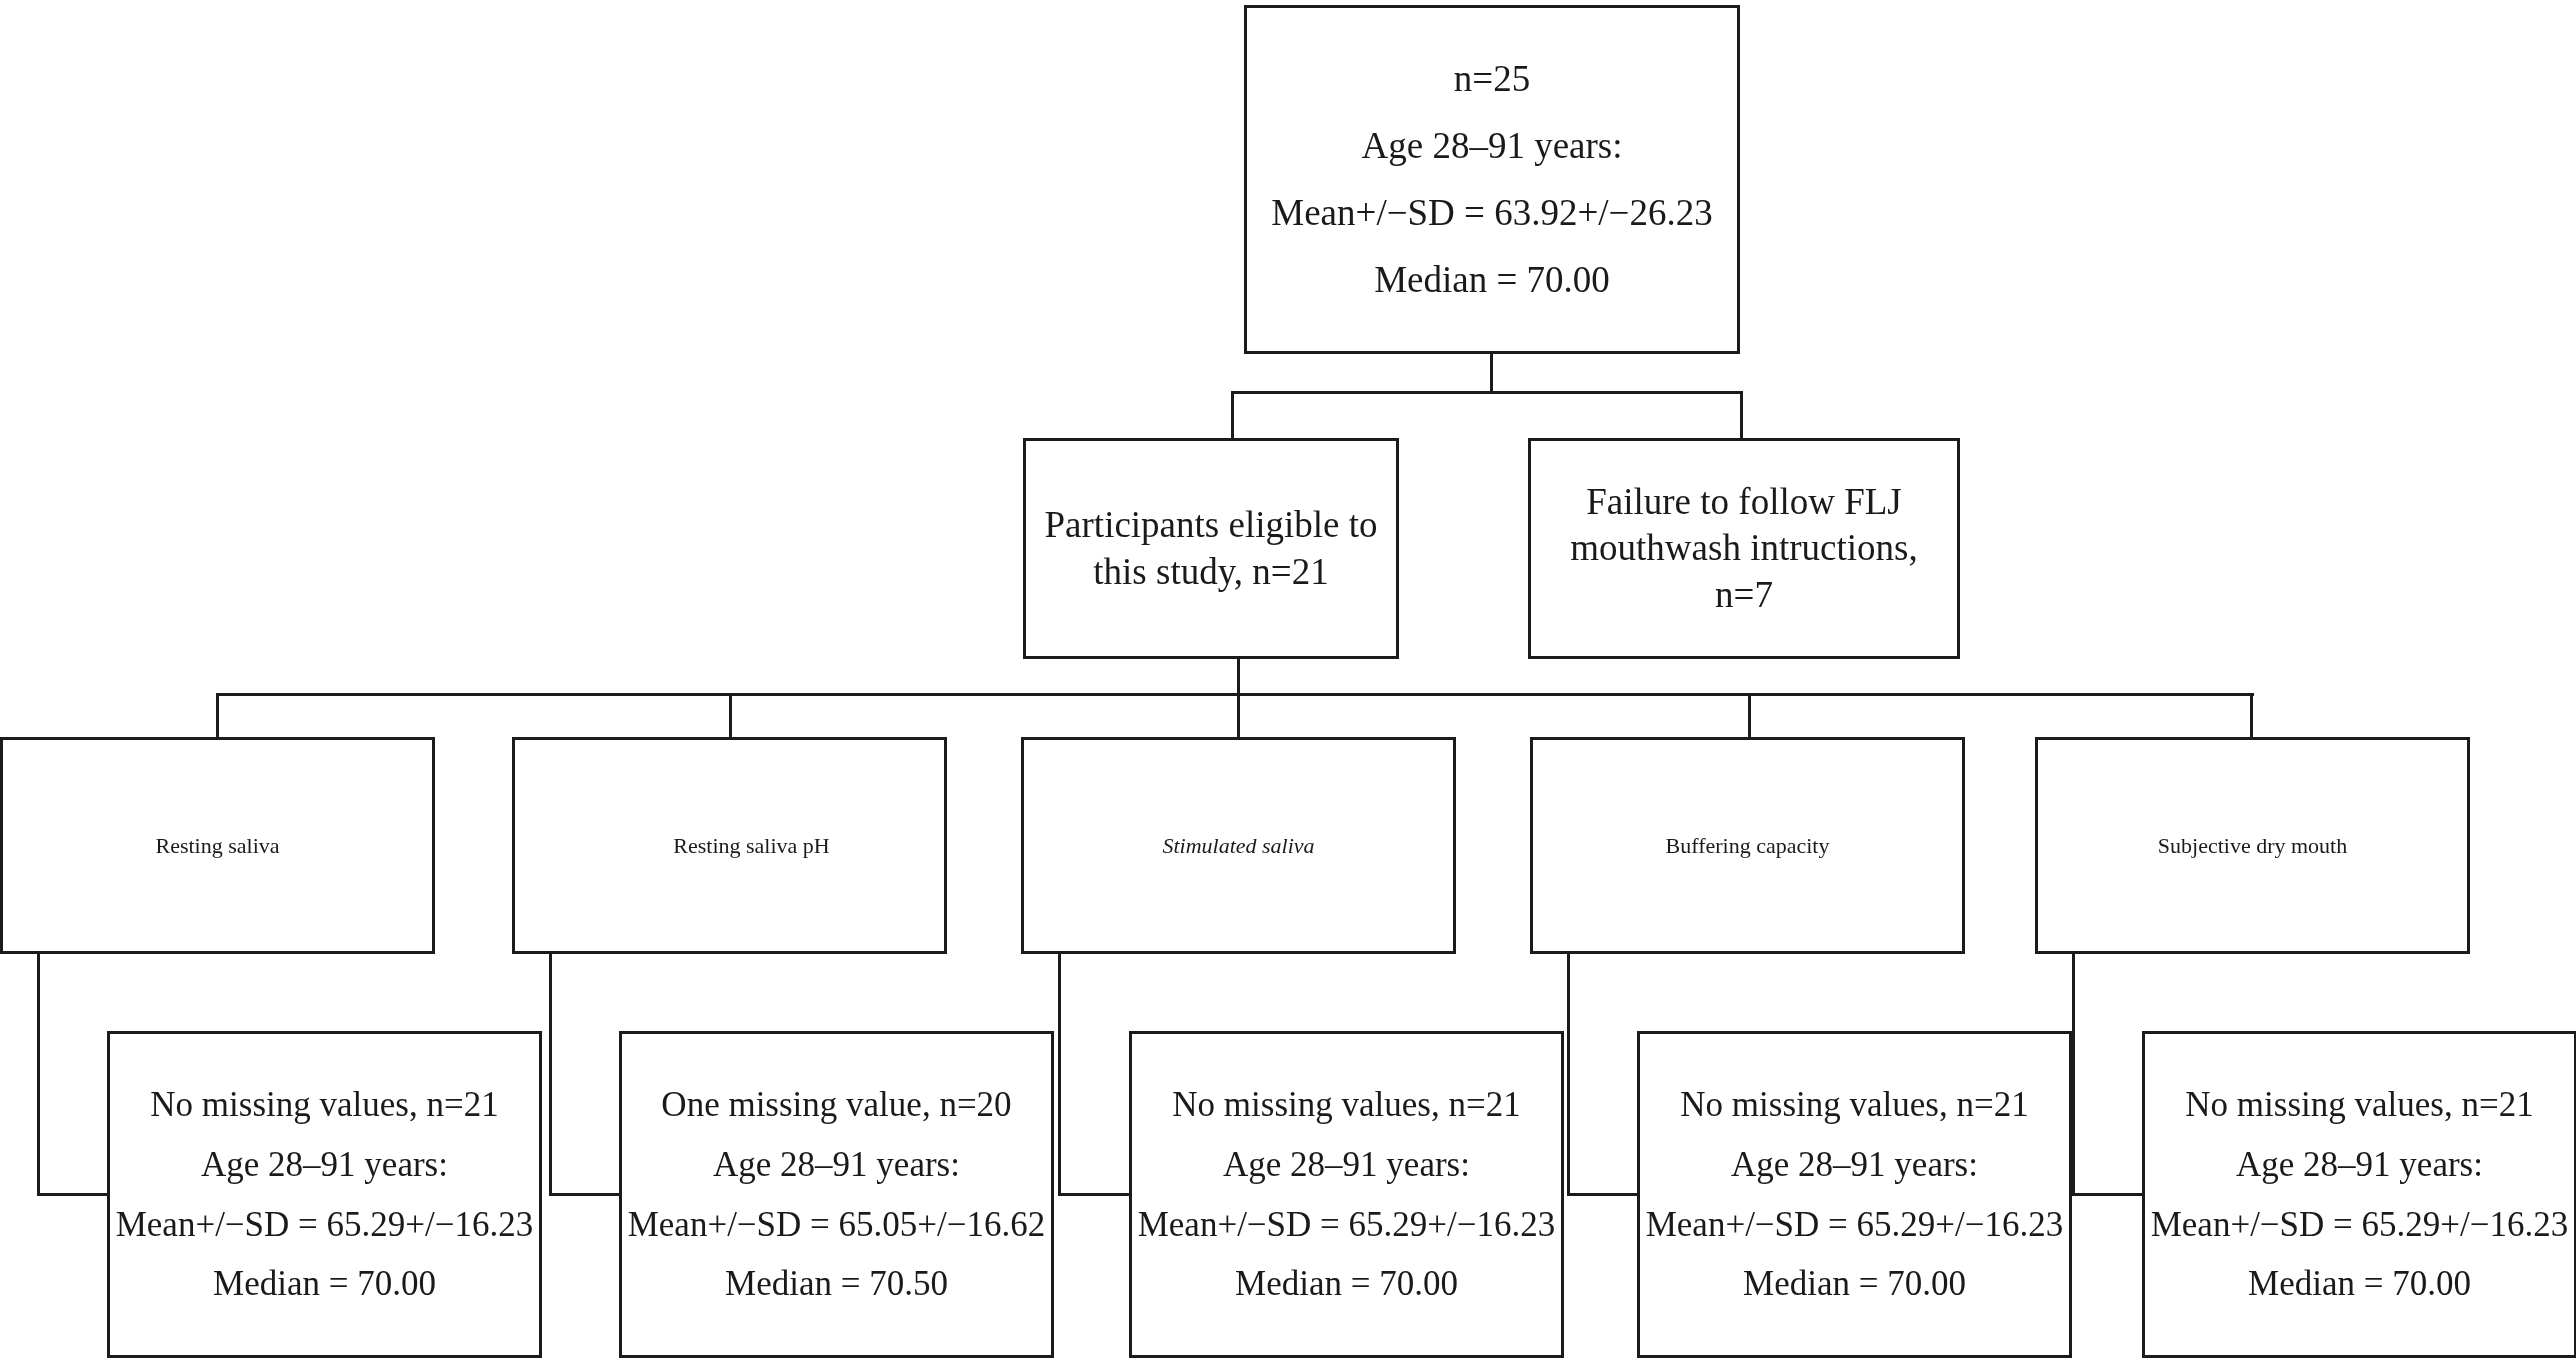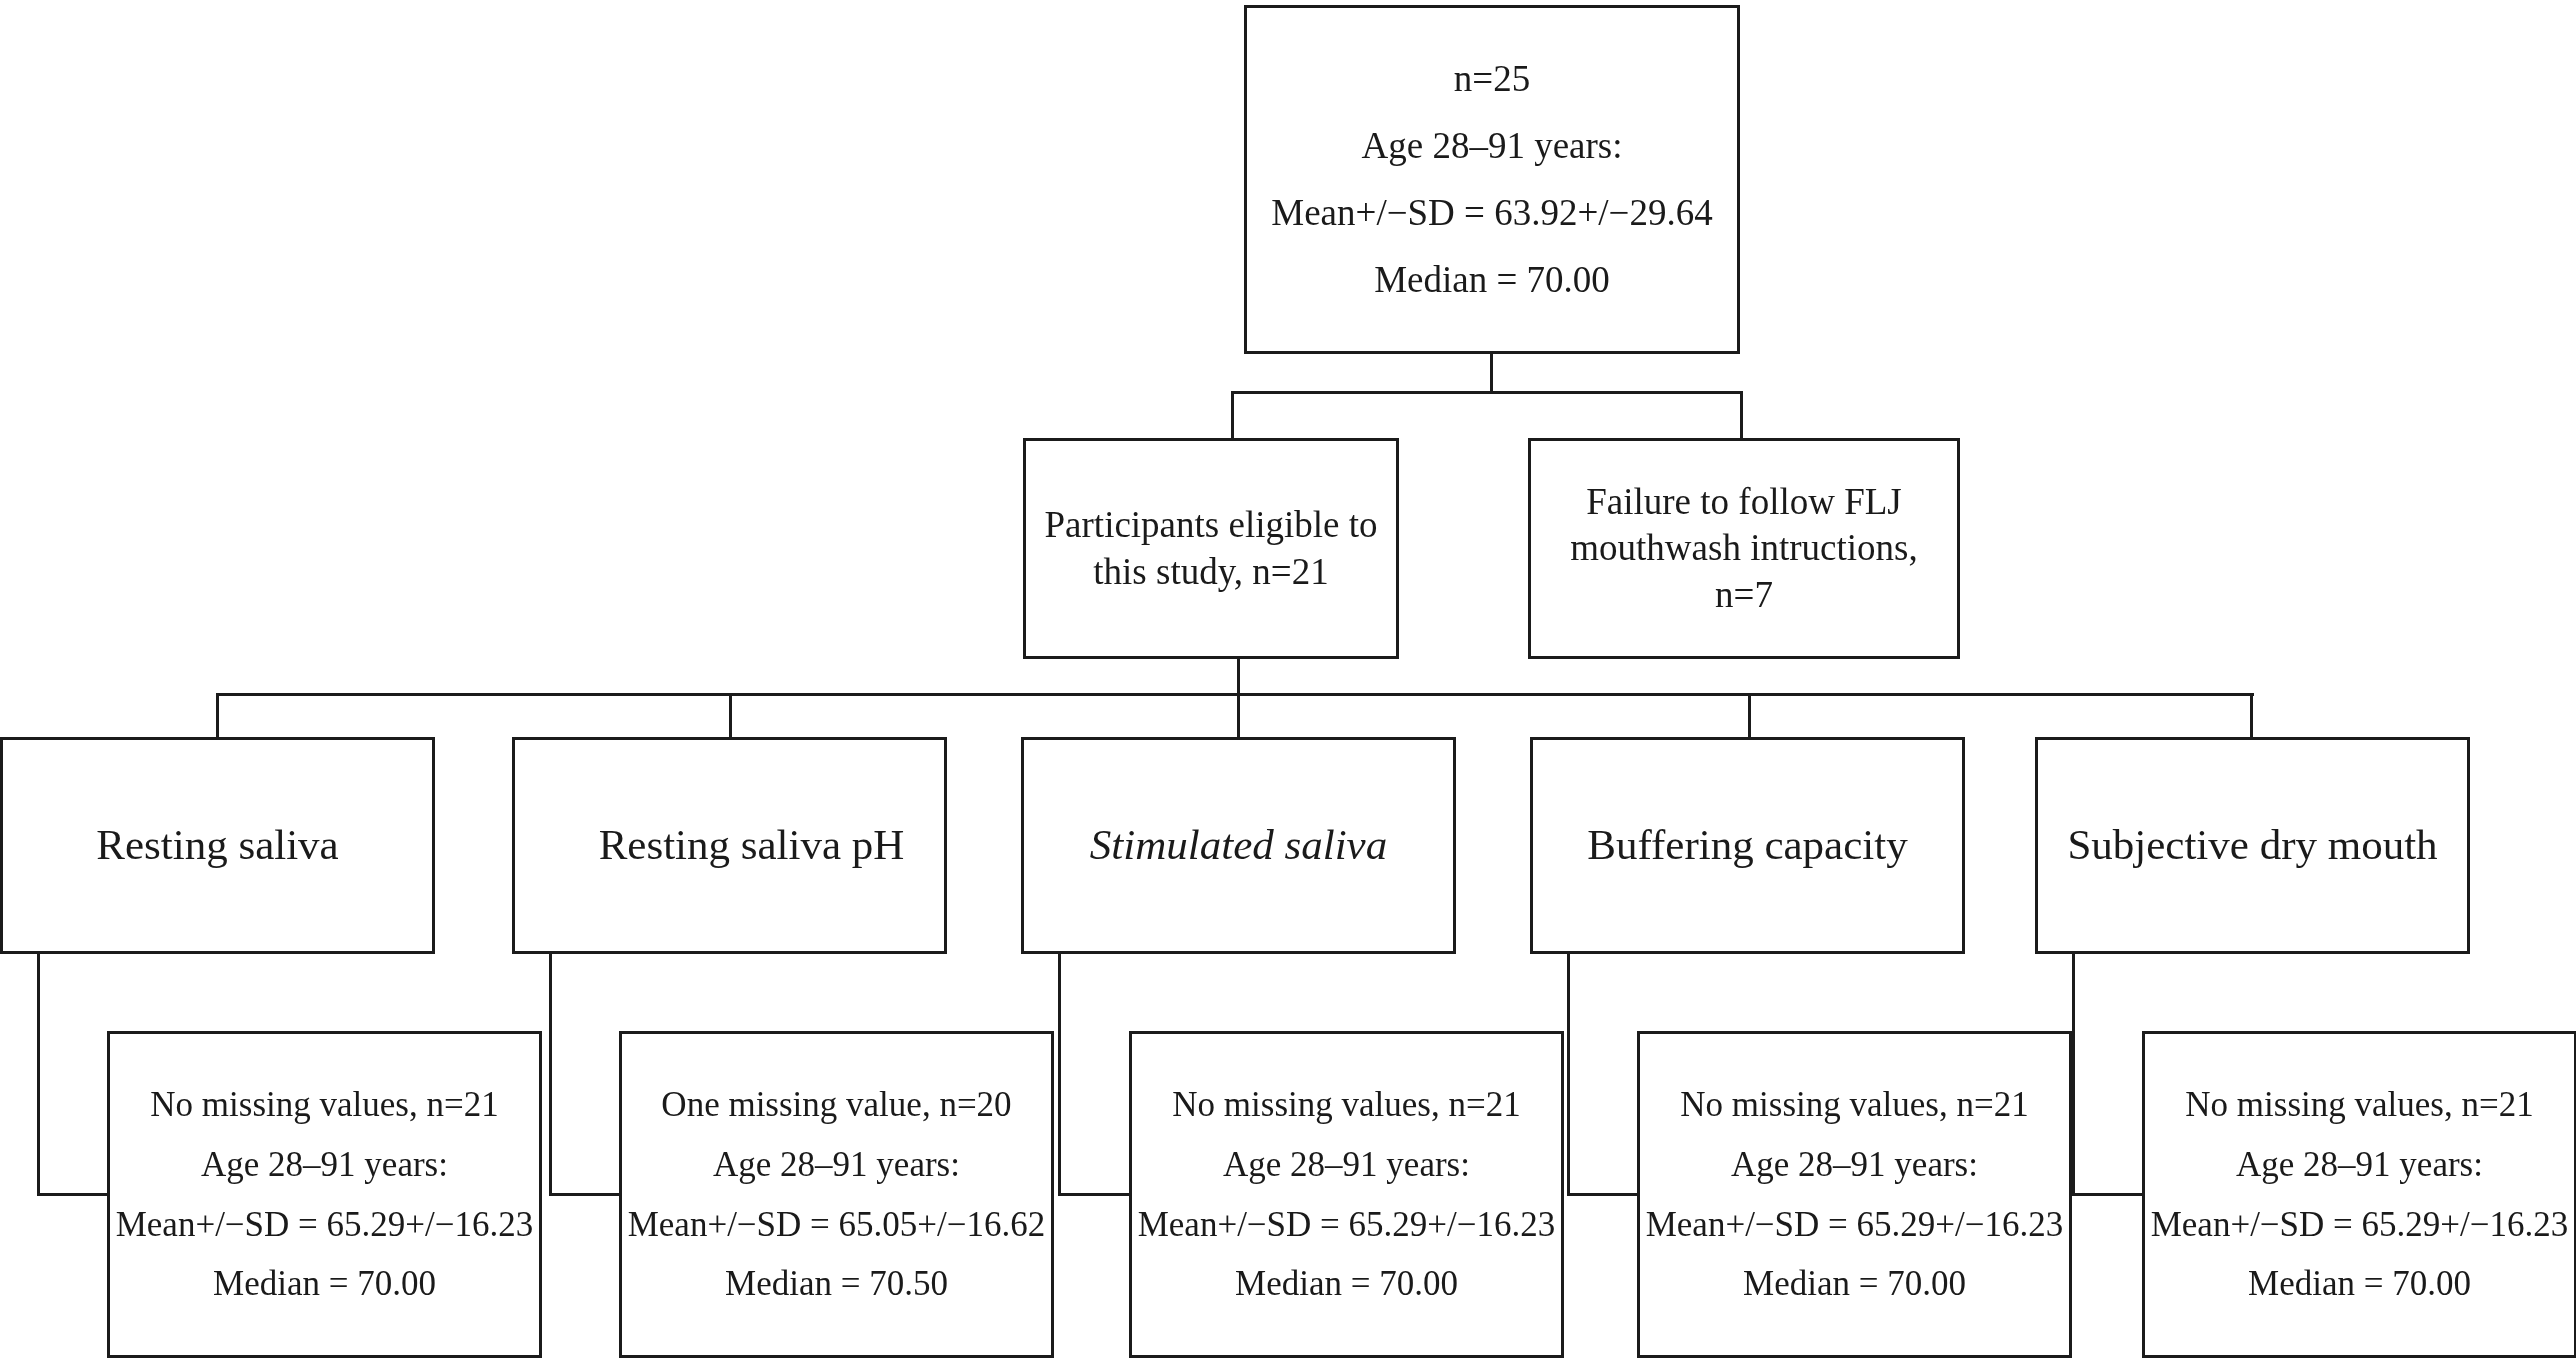--- a/index.html
+++ b/index.html
@@ -46,21 +46,21 @@
   }
   #excluded{
     left:1528px; top:438px; width:432px; height:221px;
     font-size:37px;
   }
   #eligible .w,#excluded .w{ white-space:normal; line-height:1.26; padding:0 16.6px;}
 
   
   .measure{
     top:737px; height:217px;
-    font-size:43px;
+    font-size:22px;
   }
   
   .stats{
     top:1031px; height:327px;
     font-size:35px;
     justify-content:center;
   }
   .stats .ln{ margin:11px 0; }
 
   
@@ -100,21 +100,21 @@
   <div class="hline" style="left:1567px; top:1193px; width:72px;"></div>
 
   <div class="vline" style="left:2072px; top:952px; height:244px;"></div>
   <div class="hline" style="left:2072px; top:1193px; width:72px;"></div>
 
   <div class="node" id="root">
     <span class="ln">n=25</span>
     <div class="gap"></div>
     <span class="ln">Age 28–91 years:</span>
     <div class="gap"></div>
-    <span class="ln">Mean+/−SD = 63.92+/−29.64</span>
+    <span class="ln">Mean+/−SD = 63.92+/−26.23</span>
     <div class="gap"></div>
     <span class="ln">Median = 70.00</span>
   </div>
 
   <div class="node" id="eligible">
     <span class="ln w">Participants eligible to this study, n=21</span>
   </div>
 
   <div class="node" id="excluded">
     <span class="ln w">Failure to follow FLJ mouthwash intructions, n=7</span>

